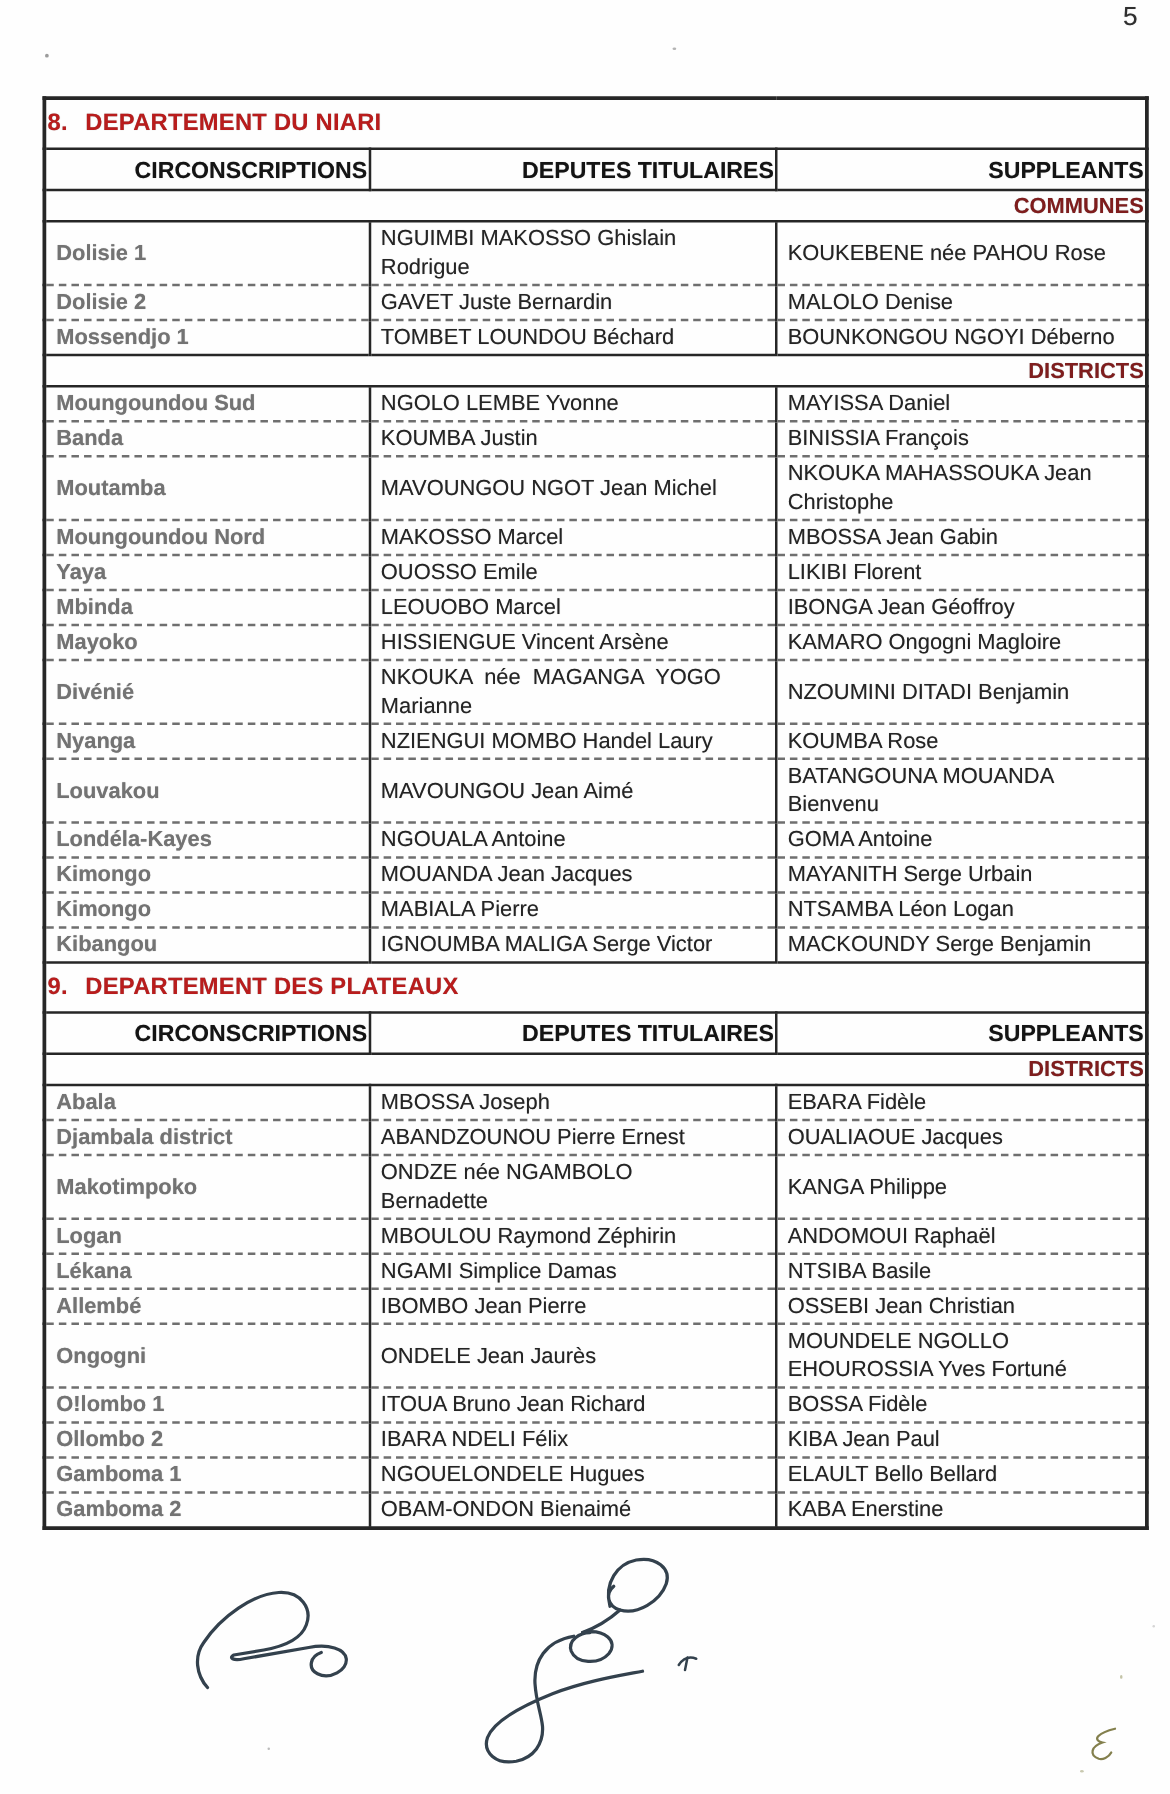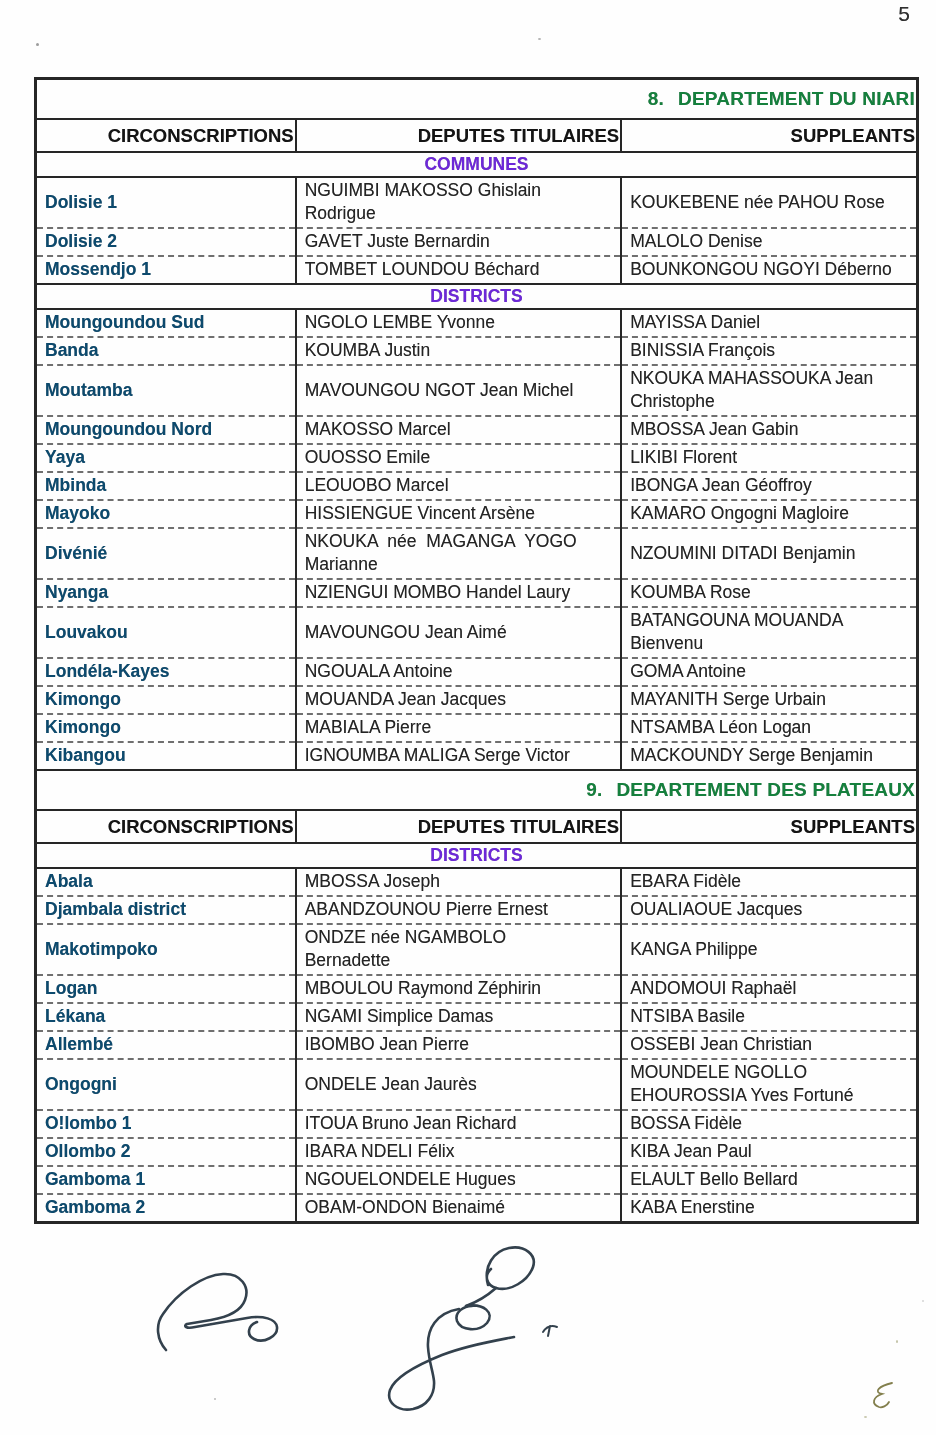--- a/index.html
+++ b/index.html
@@ -23,44 +23,44 @@
   }
   col.c1{width:29.5%}
   col.c2{width:36.9%}
   col.c3{width:33.6%}
   .doc-table td{
     vertical-align:middle;
     text-shadow:0 0 .6px rgba(40,40,40,.45);
   }
   .title-row td{
     border:2px solid #262626;
-    font-weight:bold;text-align:right;
-    font-size:19px;height:36px;letter-spacing:.2px;color:#15803d;
+    font-weight:bold;text-align:left;
+    font-size:19px;height:36px;letter-spacing:.2px;color:#b91c1c;
   }
   .title-row .t-num{margin-right:14px;}
   .header-row td{
     border:2px solid #262626;
     font-weight:bold;text-align:right;
     font-size:18.5px;height:29px;color:#141414;
   }
   .section-row td{
     border:2px solid #262626;
-    font-weight:bold;text-align:center;
-    font-size:17.5px;height:21px;color:#6d28d9;
+    font-weight:bold;text-align:right;
+    font-size:17.5px;height:21px;color:#7f1d1d;
   }
   .data-row td{
     border-left:2px solid #262626;
     border-right:2px solid #262626;
     border-top:2px dashed #6f6f6f;
     border-bottom:2px dashed #6f6f6f;
     font-size:17.5px;line-height:23px;
     padding:1px 8px 2px;height:23px;
     white-space:pre-wrap;
   }
-  .data-row td.circ{font-weight:bold;color:#0c4a6e;}
+  .data-row td.circ{font-weight:bold;color:#737373;}
   .data-row td.dep,.data-row td.sup{color:#242424;}
   .ink{position:absolute;pointer-events:none;}
   .speck{position:absolute;border-radius:50%;}
 </style>
 </head>
 <body>
 
 <div class="sheet">
 
   <div class="page-number">5</div>

